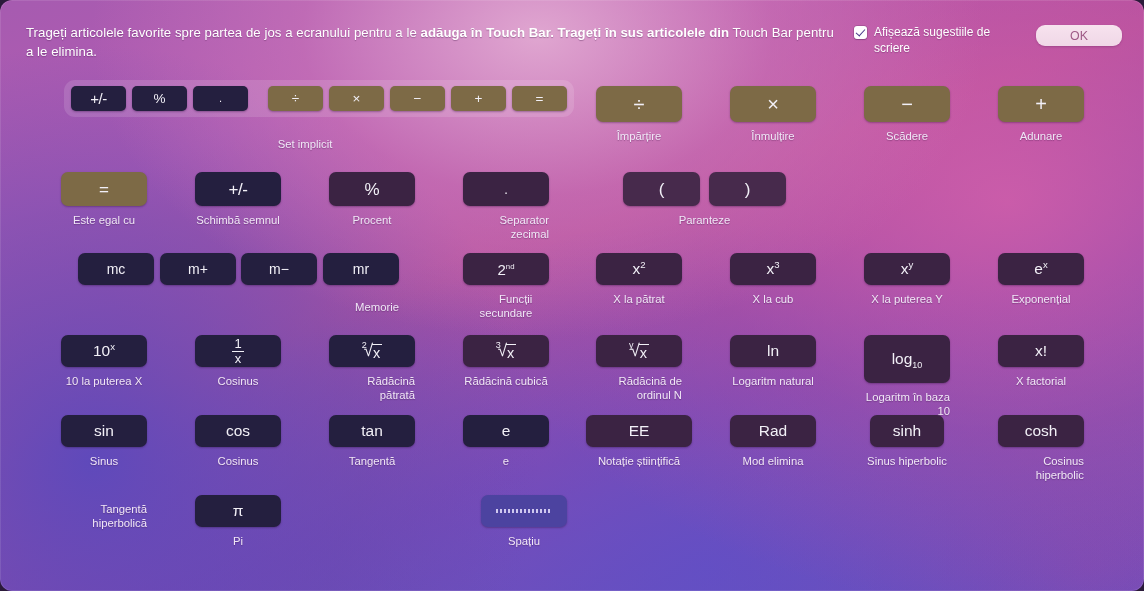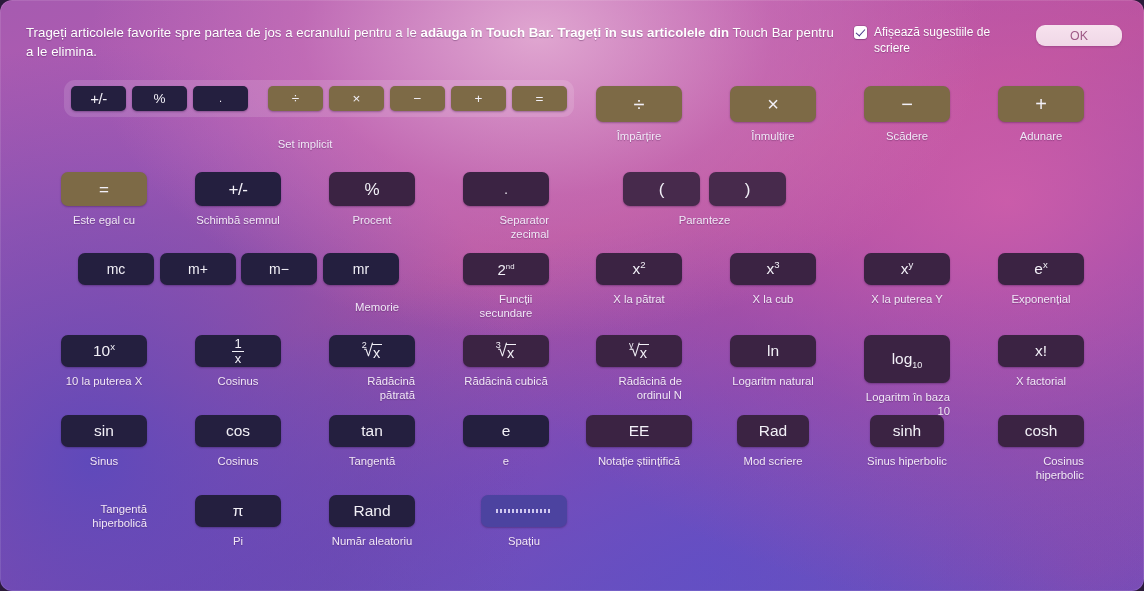--- a/index.html
+++ b/index.html
@@ -475,24 +475,24 @@
           </div>
         <div class="caption">e</div>
       </div>
       <div class="cell" style="left:596px;width:86px">
         <div class="key plum" style="width:106px;height:32px">
             <span>EE</span>
           </div>
         <div class="caption">Notație științifică</div>
       </div>
       <div class="cell" style="left:730px;width:86px">
-        <div class="key plum" style="width:72px;height:32px">
+        <div class="key plum" style="width:86px;height:32px">
             <span>Rad</span>
           </div>
-        <div class="caption">Mod scriere</div>
+        <div class="caption">Mod elimina</div>
       </div>
       <div class="cell" style="left:864px;width:86px">
         <div class="key plum" style="width:74px;height:32px">
             <span>sinh</span>
           </div>
         <div class="caption">Sinus hiperbolic</div>
       </div>
       <div class="cell" style="left:998px;width:86px">
         <div class="key plum" style="width:86px;height:32px">
             <span>cosh</span>
@@ -503,26 +503,20 @@
 
     <div class="row">
       <div class="cell" style="left:61px;width:86px">
         <div class="caption">Tangentă hiperbolică</div>
       </div>
       <div class="cell" style="left:195px;width:86px">
         <div class="key dark" style="width:86px;height:32px">
             <span>π</span>
           </div>
         <div class="caption">Pi</div>
-      </div>
-      <div class="cell" style="left:329px;width:86px">
-        <div class="key dark" style="width:86px;height:32px">
-            <span>Rand</span>
-          </div>
-        <div class="caption">Număr aleatoriu</div>
       </div>
       <div class="cell" style="left:481px;width:86px">
         <div class="key space" style="width:86px;height:32px">
           <span class="dots-line"></span>
         </div>
         <div class="caption">Spațiu</div>
       </div>
     </div>
 
   </div>

